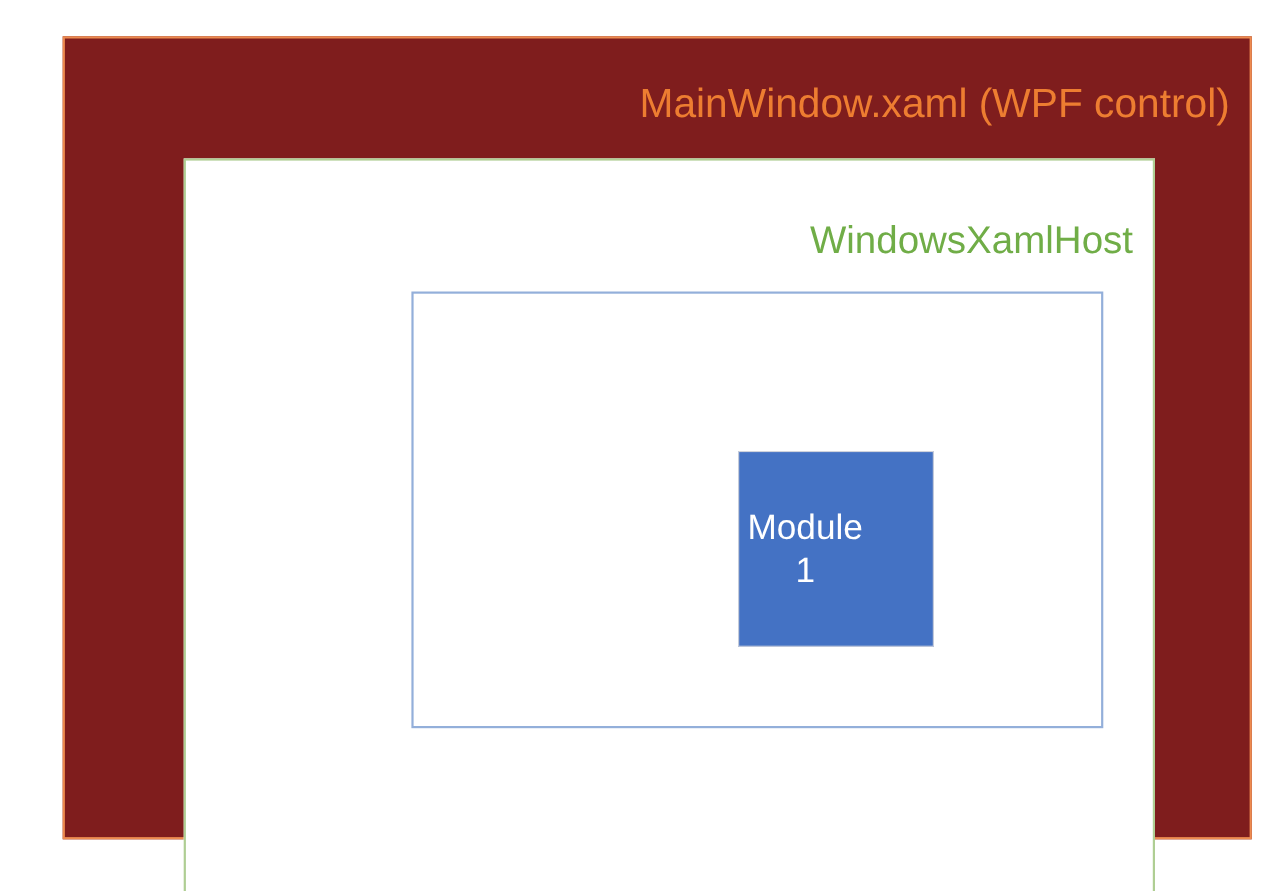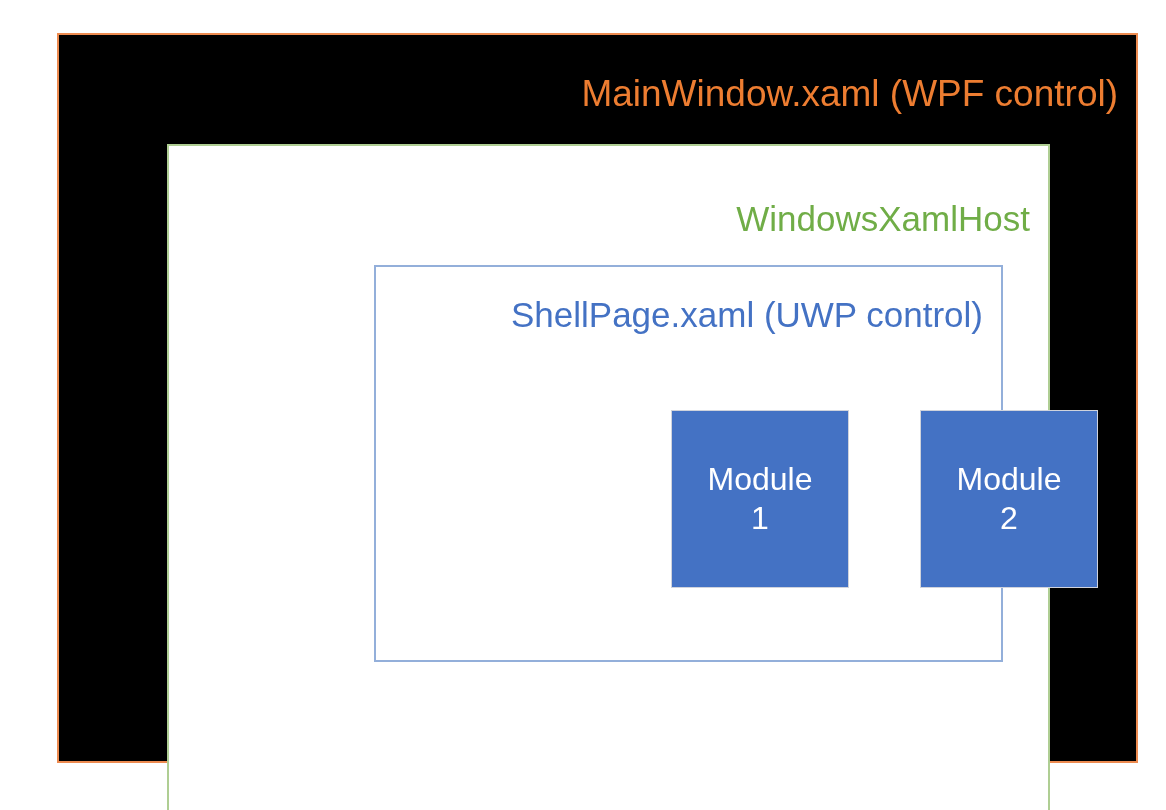--- a/index.html
+++ b/index.html
@@ -27,21 +27,21 @@
 
   
   .layer-wpf {
     position: absolute;
     left: 57px;
     top: 33px;
     width: 1081px;
     height: 730px;
     box-sizing: border-box;
     border: 2px solid #ED8B50;
-    background: #000000;
+    background: #7f1d1d;
   }
 
   
   .layer-xamlhost {
     position: absolute;
     left: 108px;
     top: 109px;
     width: 883px;
     height: 732px;
     box-sizing: border-box;
@@ -96,21 +96,20 @@
   .module-box {
     position: absolute;
     top: 0;
     width: 178px;
     height: 178px;
     box-sizing: border-box;
     background: #4472C4;
     border: 1px solid #D0D3DC;
     display: flex;
     align-items: center;
-    justify-content: center;
   }
   .module-box.m1 { left: 295px; }
   .module-box.m2 { left: 544px; }
 
   .module-label {
     color: #ffffff;
     font-size: 32px;
     line-height: 1.22;
     text-align: center;
     width: 120px;
@@ -125,30 +124,26 @@
   <div class="layer-wpf">
 
     <div class="layer-label label-wpf">MainWindow.xaml (WPF control)</div>
 
     <div class="layer-xamlhost">
 
       <div class="layer-label label-xamlhost">WindowsXamlHost</div>
 
       <div class="layer-shellpage">
 
-        <div class="layer-label label-shellpage">ShellPage.xaml (UWP control)</div>
 
         <div class="modules-row">
 
           <div class="module-box m1">
             <span class="module-label">Module 1</span>
           </div>
 
-          <div class="module-box m2">
-            <span class="module-label">Module 2</span>
-          </div>
 
         </div>
 
       </div>
     </div>
   </div>
 </div>
 
 </body></html>

